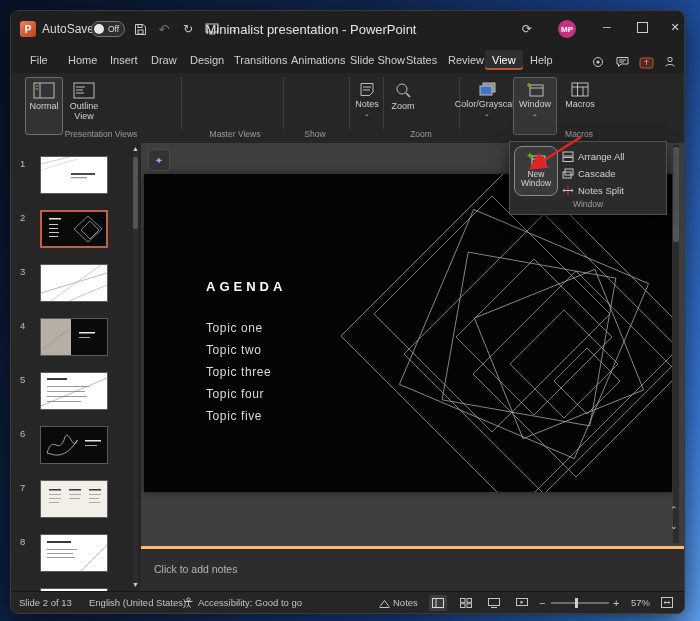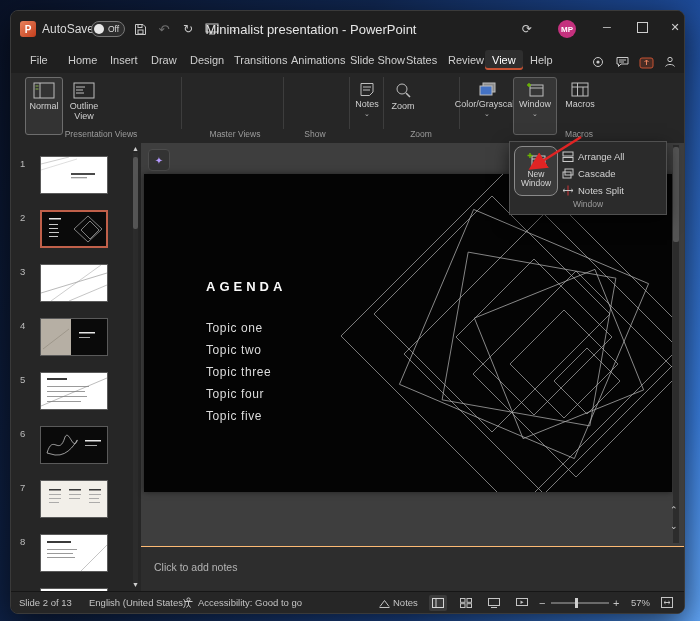--- a/index.html
+++ b/index.html
@@ -40,21 +40,21 @@
   .thumbpanel{position:absolute;left:0;top:132px;width:130px;height:448px;background:#262626;border-right:1px solid #191919;overflow:hidden}
   .titem{position:absolute;left:0;width:130px;height:50px}
   .tnum{position:absolute;left:9px;top:2px;font-size:9.5px;color:#bdbdbd}
   .tbox{position:absolute;left:29px;top:0;width:68px;height:38px;border:1px solid #5a5a5a;background:#fff;box-sizing:border-box}
   .tbox.dark{background:#0a0a0a}
   .tbox.sel{border:2px solid #c0604a}
   .editarea{position:absolute;left:130px;top:132px;width:543px;height:403px;background:#3e3e3e}
   .slide{position:absolute;left:3px;top:31px;width:528px;height:318px;background:#040404;box-shadow:0 0 6px rgba(0,0,0,.5);overflow:hidden}
   .agenda-title{position:absolute;left:62px;top:105px;font-size:13px;letter-spacing:4px;font-weight:600;color:#fafafa}
   .topic{position:absolute;left:62px;font-size:12px;letter-spacing:.6px;color:#dcdcdc}
-  .notespane{position:absolute;left:130px;top:535px;width:543px;height:45px;background:#2d2d2d;border-top:1px solid #fdba74}
+  .notespane{position:absolute;left:130px;top:535px;width:543px;height:45px;background:#2d2d2d;border-top:3px solid #fdba74}
   .notesph{position:absolute;left:13px;top:14px;font-size:10.5px;color:#b3b3b3}
   
   .popup{position:absolute;left:498px;top:130px;width:156px;height:72px;background:#2b2b2b;border:1px solid #505050;
     box-shadow:0 6px 16px rgba(0,0,0,.6);z-index:50}
   .pbig{position:absolute;display:flex;flex-direction:column;align-items:center;gap:2px;padding-top:5px;box-sizing:border-box;border:1px solid transparent;border-radius:8px}
   .pbig .plbl{font-size:8.5px;line-height:9px;text-align:center;color:#d6d6d6}
   .pbig.hov{border-color:#8a8a8a;background:#3a3a3a}
   .prow{position:absolute;left:52px;height:15px;display:flex;align-items:center;gap:4px;font-size:9.5px;color:#d2d2d2}
   .pgl{position:absolute;left:0;top:57px;width:156px;text-align:center;font-size:8.5px;color:#9c9c9c}
   

